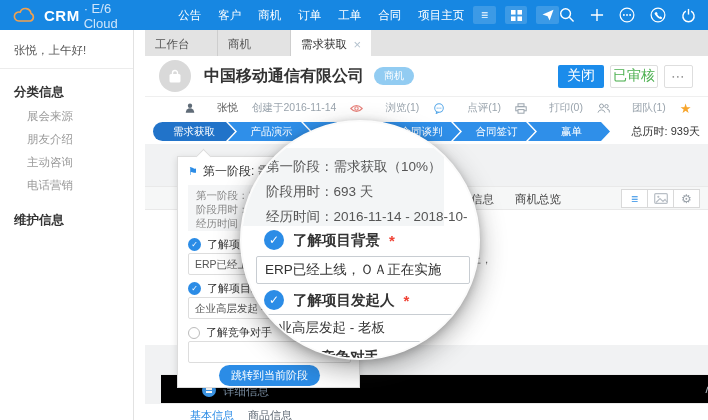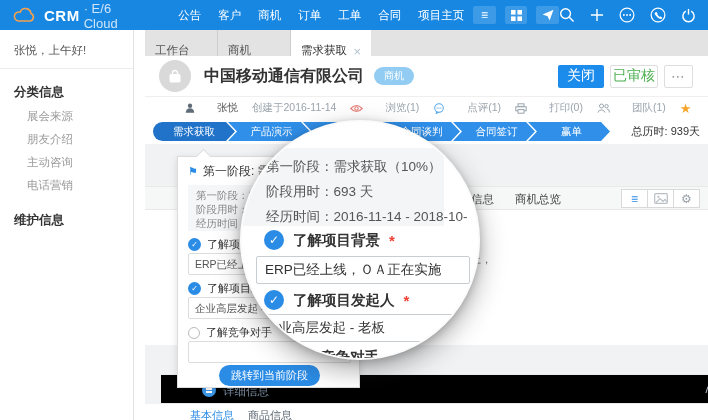--- a/index.html
+++ b/index.html
@@ -20,21 +20,21 @@
   .tb-ic { display:flex; cursor:pointer; }
 
   
   .sidebar { position:absolute; left:0; top:30px; width:134px; height:390px; background:#fff; border-right:1px solid #e2e2e2; }
   .greeting { padding:13px 14px 10px 14px; font-size:11.5px; color:#555; border-bottom:1px solid #ececec; }
   .side-sec { margin:15px 0 4px 14px; font-size:12.5px; font-weight:bold; color:#333; cursor:pointer; }
   .side-item { margin-left:27px; padding:4px 0; font-size:11.5px; color:#9b9b9b; cursor:pointer; }
 
   
   .tabbar { position:absolute; left:145px; top:30px; width:563px; height:26px; background:#e3e3e3; display:flex; }
-  .tab { width:73px; height:28px; display:flex; align-items:flex-end; padding:0 10px; font-size:11.5px; color:#555; border-right:1px solid #cecece; cursor:pointer; }
+  .tab { width:73px; height:28px; display:flex; align-items:center; padding:0 10px; font-size:11.5px; color:#555; border-right:1px solid #cecece; cursor:pointer; }
   .tab.active { width:80px; background:#fff; border-right:none; color:#333; justify-content:space-between; }
   .tab-x { color:#b4c2ce; font-size:13px; line-height:1; cursor:pointer; }
 
   
   .titlerow { position:absolute; left:145px; top:56px; width:563px; height:41px; background:#fff; border-bottom:1px solid #efefef; display:flex; align-items:center; padding:0 15px 0 14px; }
   .avatar { width:32px; height:32px; border-radius:50%; background:#d9d9d9; display:flex; align-items:center; justify-content:center; flex:none; }
   .page-title { font-size:16px; font-weight:bold; color:#333; margin-left:13px; white-space:nowrap; }
   .badge { margin-left:10px; background:#92ccf2; color:#fff; font-size:10px; padding:2px 10px; border-radius:9px; white-space:nowrap; }
   .hbtns { margin-left:auto; display:flex; gap:6px; }
   .btn { height:23px; font-size:14px; border-radius:2px; display:flex; align-items:center; justify-content:center; cursor:pointer; }

